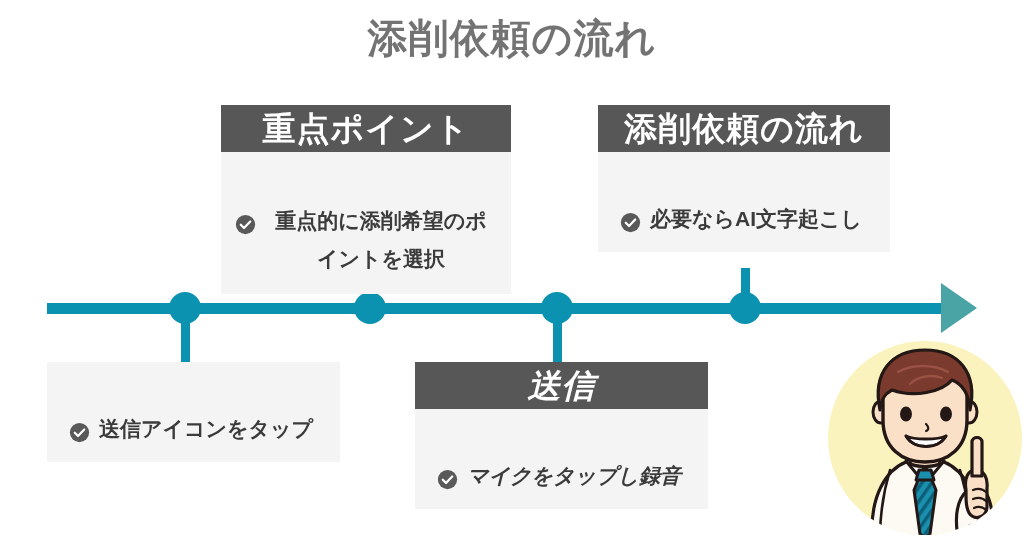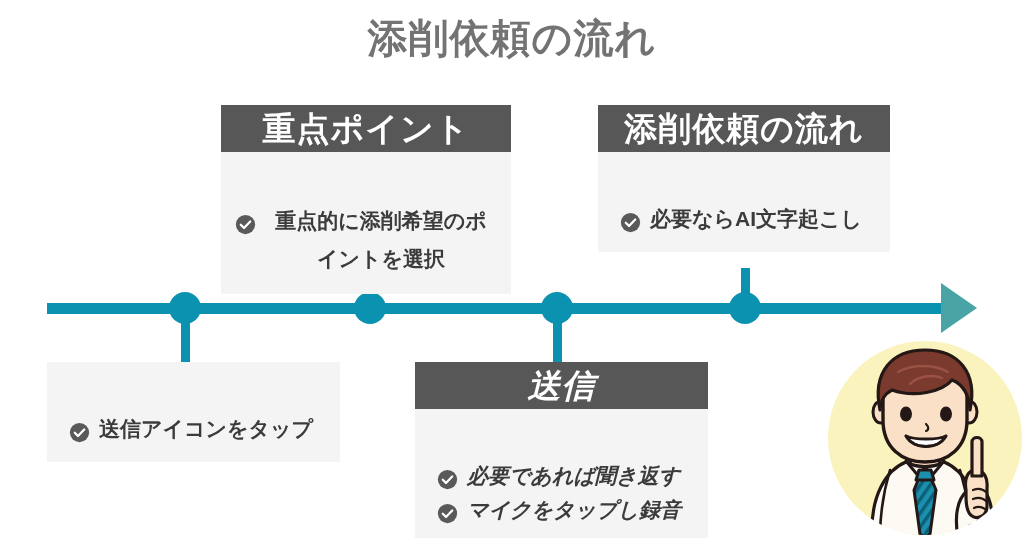--- a/index.html
+++ b/index.html
@@ -209,29 +209,20 @@
 <div class="card" id="card-send">
   <div class="card-header">送信</div>
   <div class="card-body">
     <div class="card-item">
       <span class="check-icon">
         <svg viewBox="0 0 24 24" width="21" height="21">
           <circle cx="12" cy="12" r="11" fill="#595959"></circle>
           <path d="M6.6 12.3 L10.3 16 L17.4 8.6" fill="none" stroke="#ffffff" stroke-width="2.6" stroke-linecap="round" stroke-linejoin="round"></path>
         </svg>
       </span>
-      <span class="item-text">必要であれば聞き返す</span>
-    </div>
-    <div class="card-item">
-      <span class="check-icon">
-        <svg viewBox="0 0 24 24" width="21" height="21">
-          <circle cx="12" cy="12" r="11" fill="#595959"></circle>
-          <path d="M6.6 12.3 L10.3 16 L17.4 8.6" fill="none" stroke="#ffffff" stroke-width="2.6" stroke-linecap="round" stroke-linejoin="round"></path>
-        </svg>
-      </span>
       <span class="item-text">マイクをタップし録音</span>
     </div>
   </div>
 </div>
 
 <div id="illustration">
   <svg width="198" height="200" viewBox="0 0 198 200">
     <defs>
       <clipPath id="circleClip">
         <circle cx="99" cy="100" r="97"></circle>

